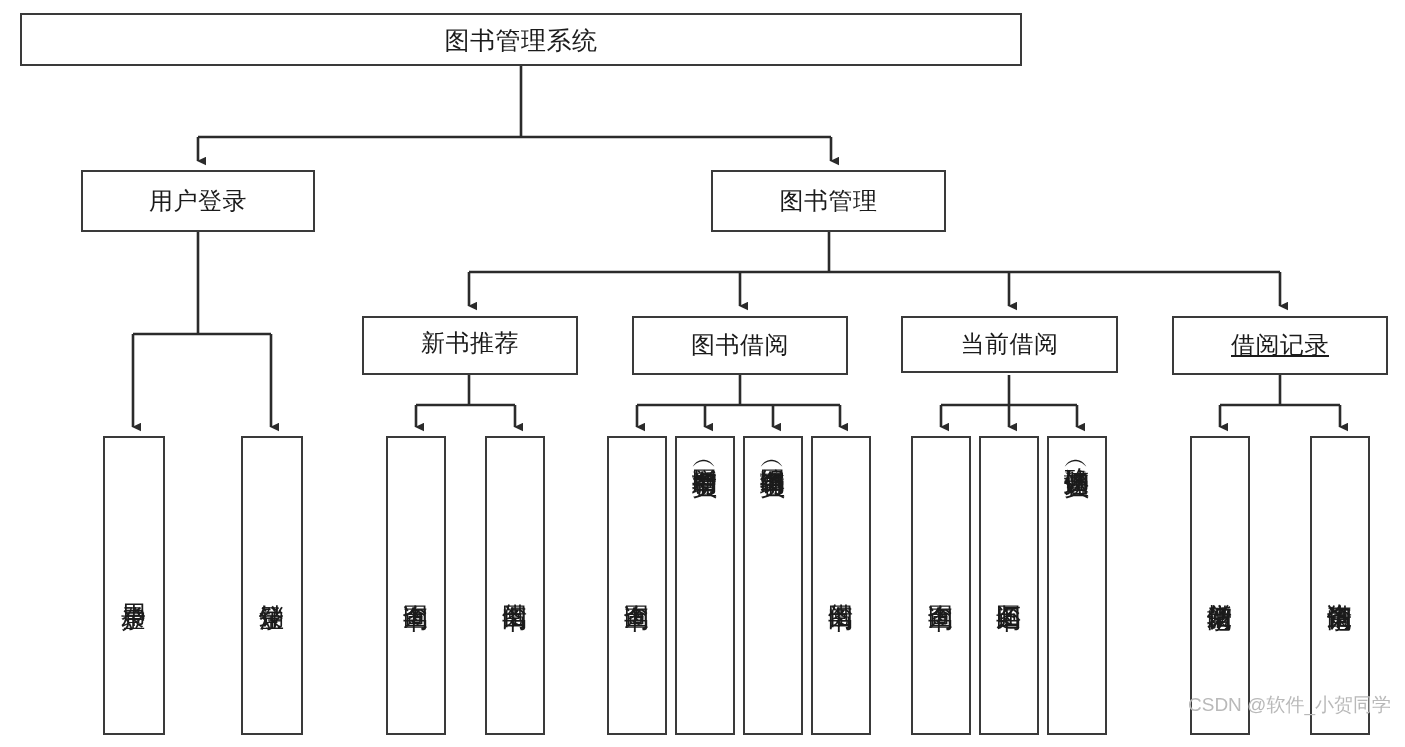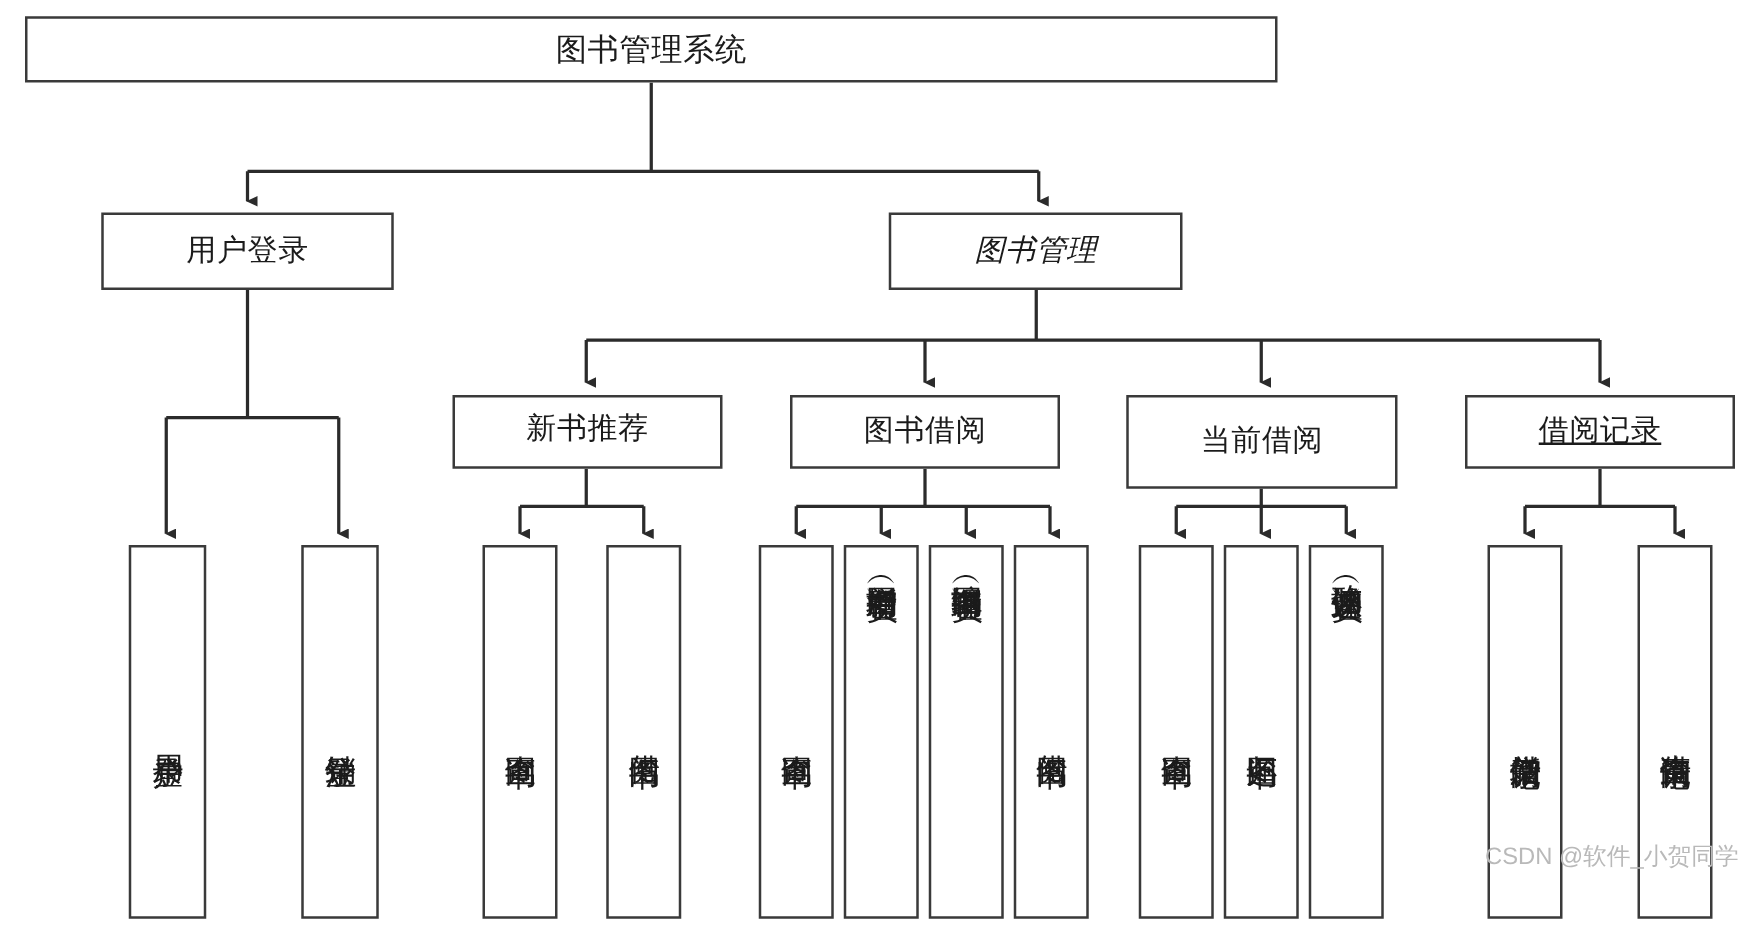--- a/index.html
+++ b/index.html
@@ -62,21 +62,21 @@
   }
   .vtext-mid {
     margin-top: 78px;
   }
   .vtext-top {
     margin-top: 6px;
   }
   .watermark {
     position: absolute;
     left: 1188px;
-    top: 672px;
+    top: 692px;
     font-size: 19px;
     color: #b9b9b9;
     white-space: nowrap;
     z-index: 5;
     font-family: "Liberation Sans", "DejaVu Sans", sans-serif;
   }
 </style>
 </head>
 <body>
 
@@ -132,31 +132,31 @@
     </g>
   </svg>
 
   <div class="node node-h node-root" style="left:20px; top:13px; width:1002px; height:53px;">
     <span>图书管理系统</span>
   </div>
 
   <div class="node node-h" style="left:81px; top:170px; width:234px; height:62px;">
     <span>用户登录</span>
   </div>
-  <div class="node node-h" style="left:711px; top:170px; width:235px; height:62px;font-style:italic;">
+  <div class="node node-h" style="left:711px; top:170px; width:235px; height:62px;">
     <span>图书管理</span>
   </div>
 
   <div class="node node-h" style="left:362px; top:316px; width:216px; height:59px;font-family:Liberation Mono, monospace;">
     <span>新书推荐</span>
   </div>
   <div class="node node-h" style="left:632px; top:316px; width:216px; height:59px;">
     <span>图书借阅</span>
   </div>
-  <div class="node node-h" style="left:901px; top:316px; width:217px; height:75px;">
+  <div class="node node-h" style="left:901px; top:316px; width:217px; height:57px;">
     <span>当前借阅</span>
   </div>
   <div class="node node-h" style="left:1172px; top:316px; width:216px; height:59px;text-decoration:underline;">
     <span>借阅记录</span>
   </div>
 
   <div class="node node-v" style="left:103px; top:436px; width:62px; height:299px;">
     <span class="vtext vtext-mid" style="margin-top: 141.5px;">用户登录</span>
   </div>
   <div class="node node-v" style="left:241px; top:436px; width:62px; height:299px;">

